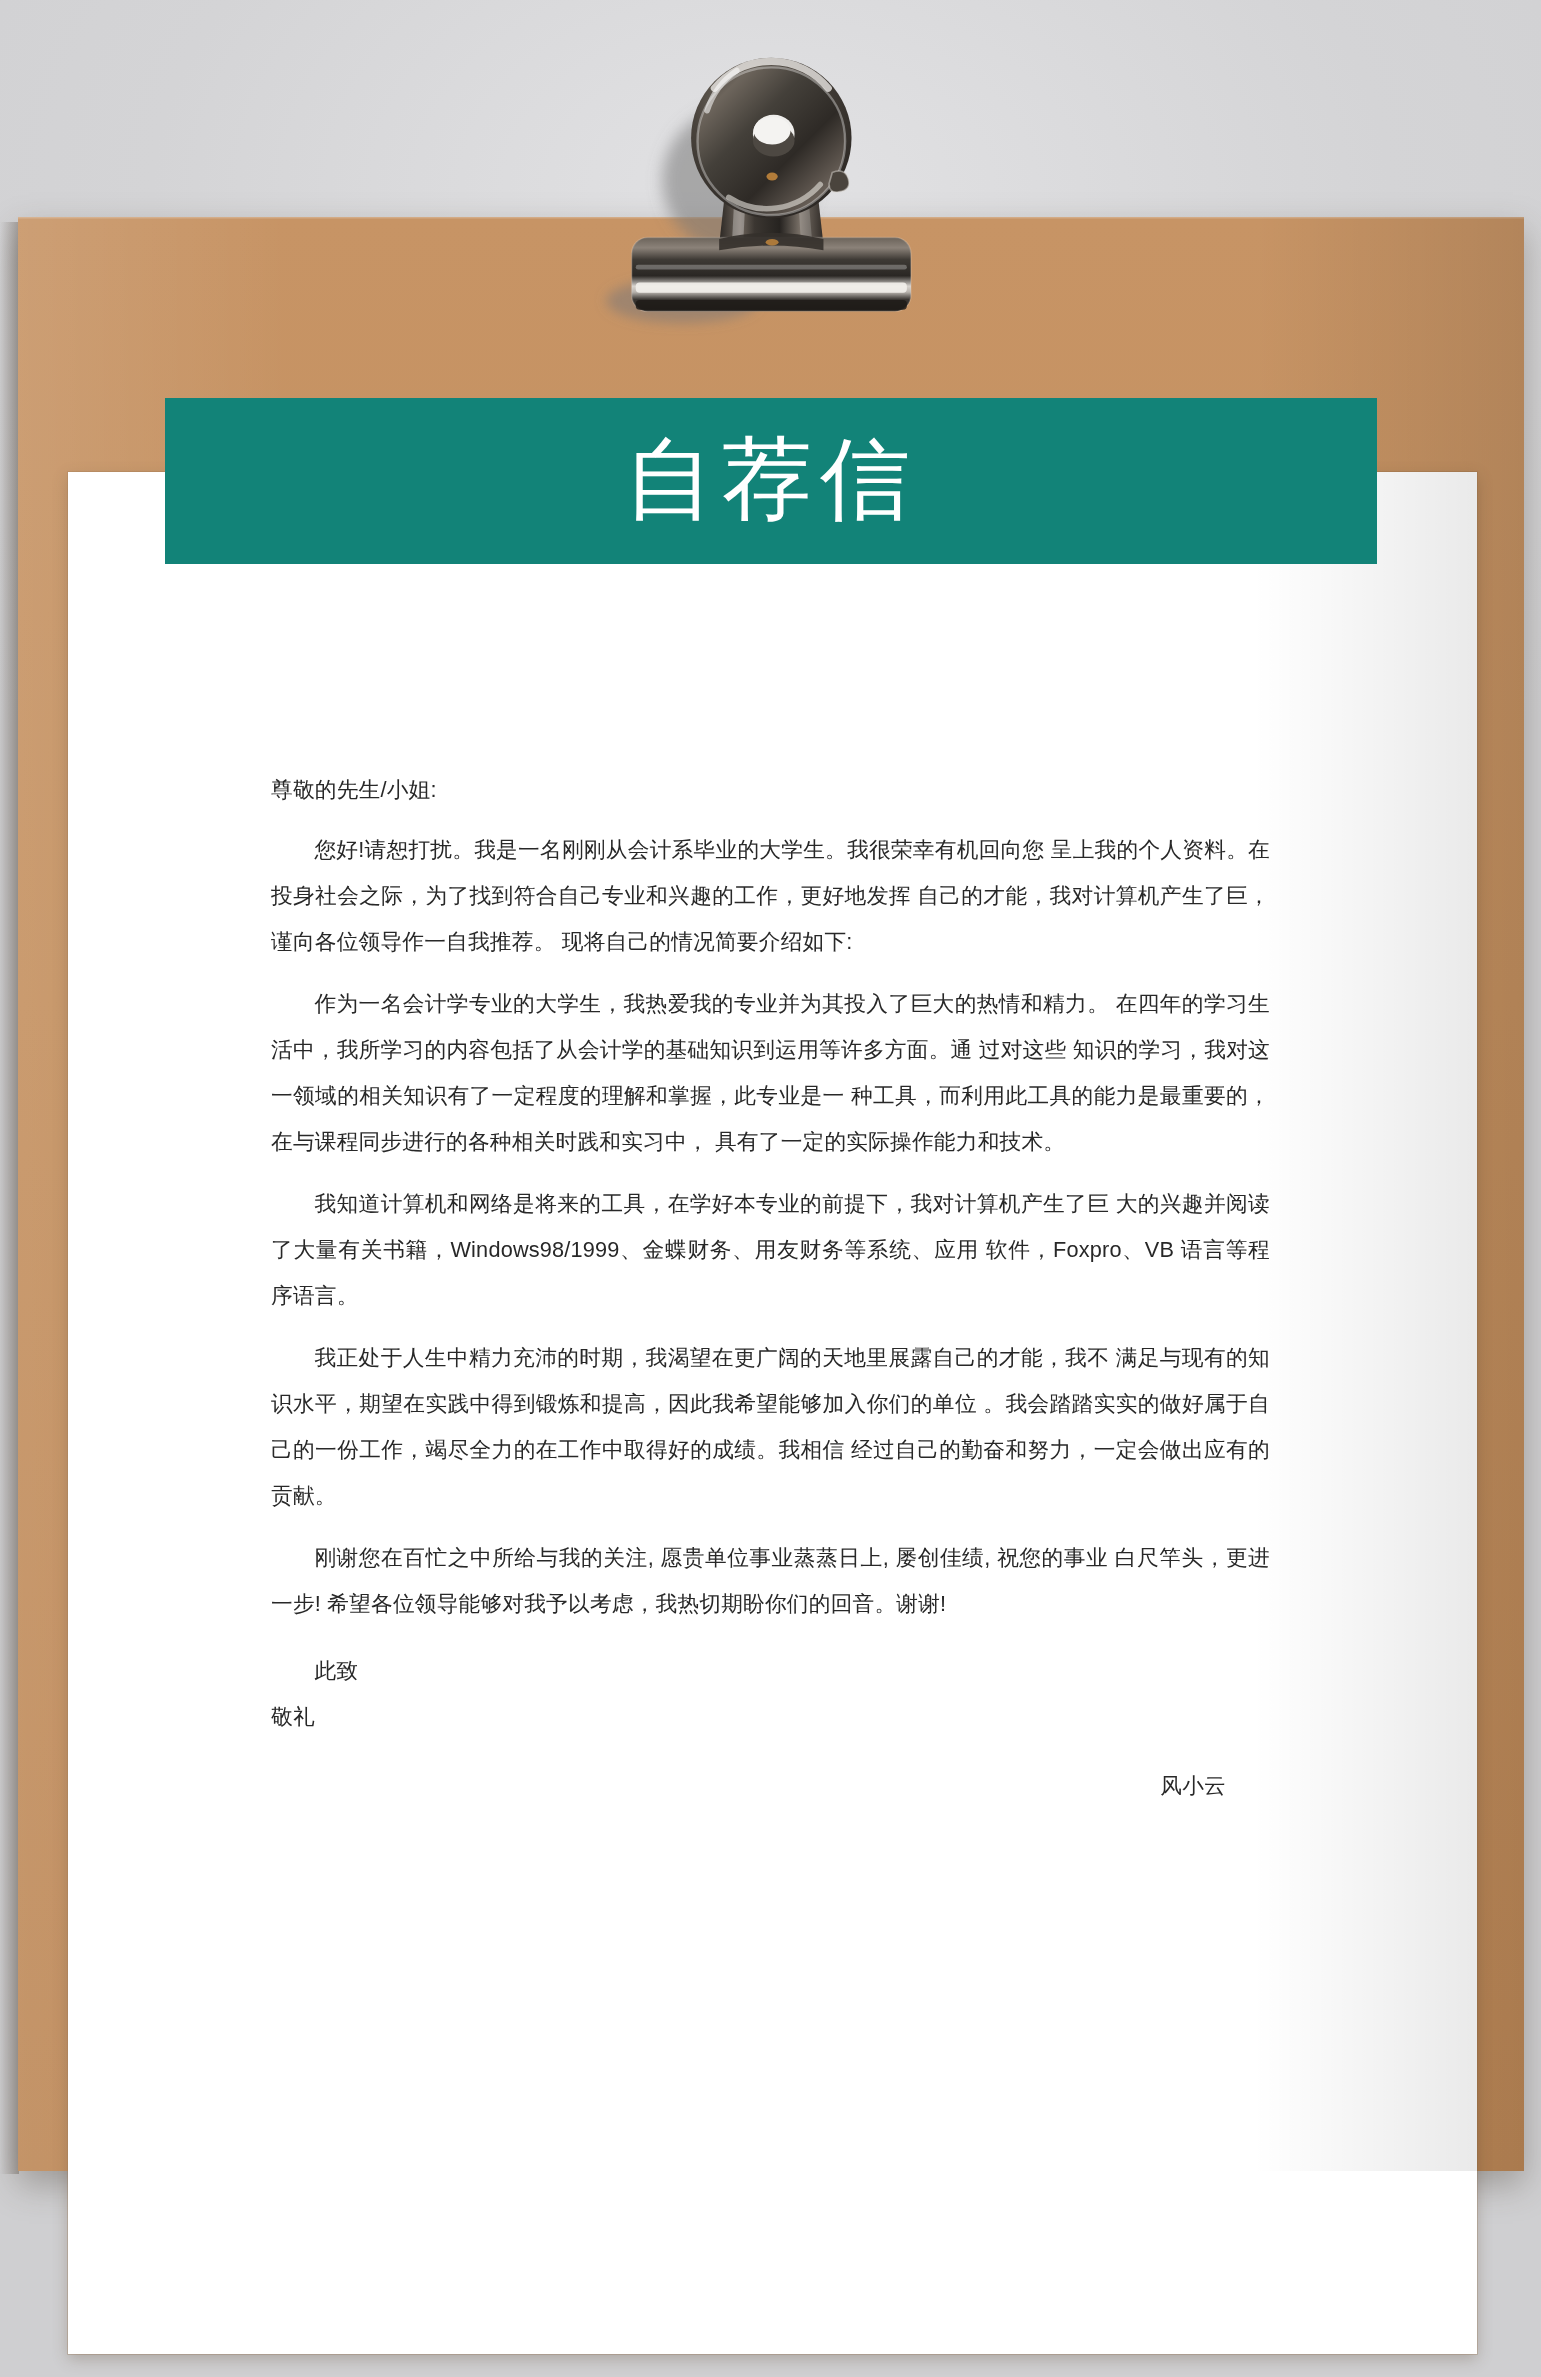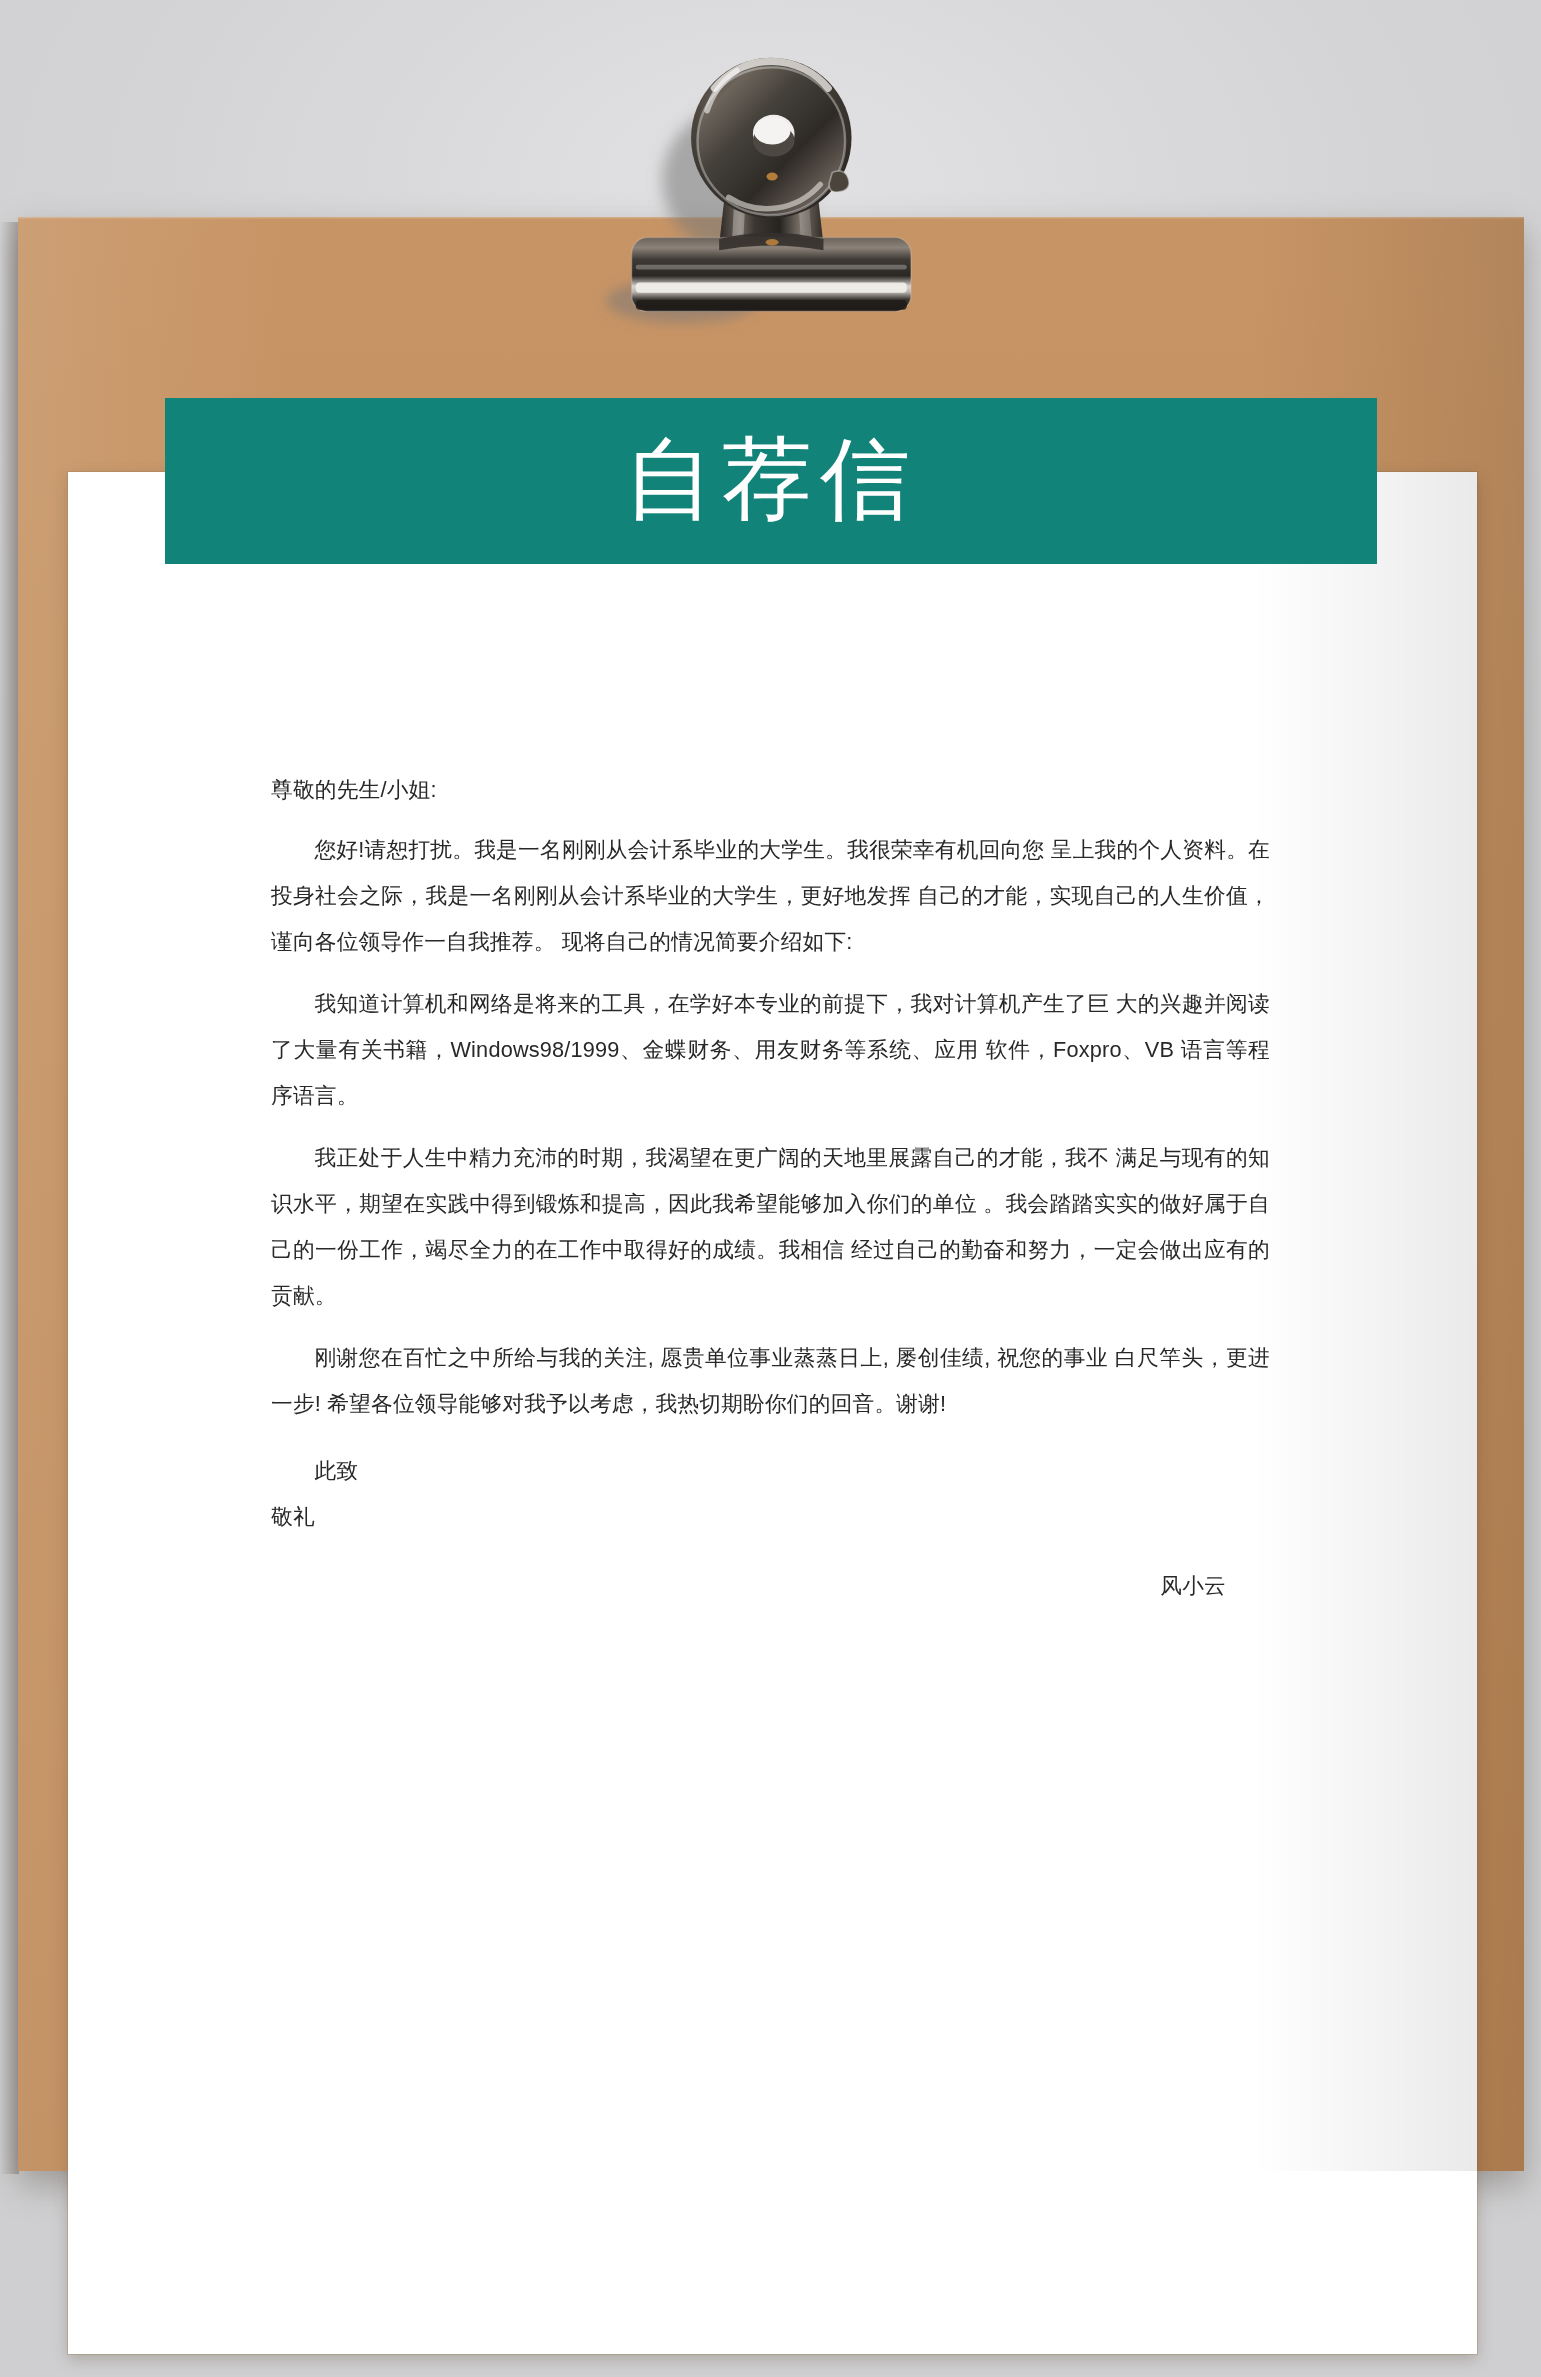--- a/index.html
+++ b/index.html
@@ -226,21 +226,22 @@
     <ellipse cx="222" cy="272" rx="8" ry="4" fill="#c98b3d" opacity="0.8"></ellipse>
   </svg>
 </div>
 
 <div class="banner">
   <div class="banner-title">自荐信</div>
 </div>
 
 <div class="letter">
   <p class="salutation">尊敬的先生/小姐:</p>
-  <p class="para">您好!请恕打扰。我是一名刚刚从会计系毕业的大学生。我很荣幸有机回向您 呈上我的个人资料。在投身社会之际，我是一名刚刚从会计系毕业的大学生，更好地发挥 自己的才能，实现自己的人生价值，谨向各位领导作一自我推荐。 现将自己的情况简要介绍如下:</p>
+  <p class="para">您好!请恕打扰。我是一名刚刚从会计系毕业的大学生。我很荣幸有机回向您 呈上我的个人资料。在投身社会之际，为了找到符合自己专业和兴趣的工作，更好地发挥 自己的才能，我对计算机产生了巨，谨向各位领导作一自我推荐。 现将自己的情况简要介绍如下:</p>
+  <p class="para">作为一名会计学专业的大学生，我热爱我的专业并为其投入了巨大的热情和精力。 在四年的学习生活中，我所学习的内容包括了从会计学的基础知识到运用等许多方面。通 过对这些 知识的学习，我对这一领域的相关知识有了一定程度的理解和掌握，此专业是一 种工具，而利用此工具的能力是最重要的，在与课程同步进行的各种相关时践和实习中， 具有了一定的实际操作能力和技术。</p>
   <p class="para">我知道计算机和网络是将来的工具，在学好本专业的前提下，我对计算机产生了巨 大的兴趣并阅读了大量有关书籍，Windows98/1999、金蝶财务、用友财务等系统、应用 软件，Foxpro、VB 语言等程序语言。</p>
   <p class="para">我正处于人生中精力充沛的时期，我渴望在更广阔的天地里展露自己的才能，我不 满足与现有的知识水平，期望在实践中得到锻炼和提高，因此我希望能够加入你们的单位 。我会踏踏实实的做好属于自己的一份工作，竭尽全力的在工作中取得好的成绩。我相信 经过自己的勤奋和努力，一定会做出应有的贡献。</p>
   <p class="para">刚谢您在百忙之中所给与我的关注, 愿贵单位事业蒸蒸日上, 屡创佳绩, 祝您的事业 白尺竿头，更进一步! 希望各位领导能够对我予以考虑，我热切期盼你们的回音。谢谢!</p>
 
   <div class="closing-block">
     <p class="closing-1">此致</p>
     <p class="closing-2">敬礼</p>
   </div>
 
   <p class="signature">风小云</p>

